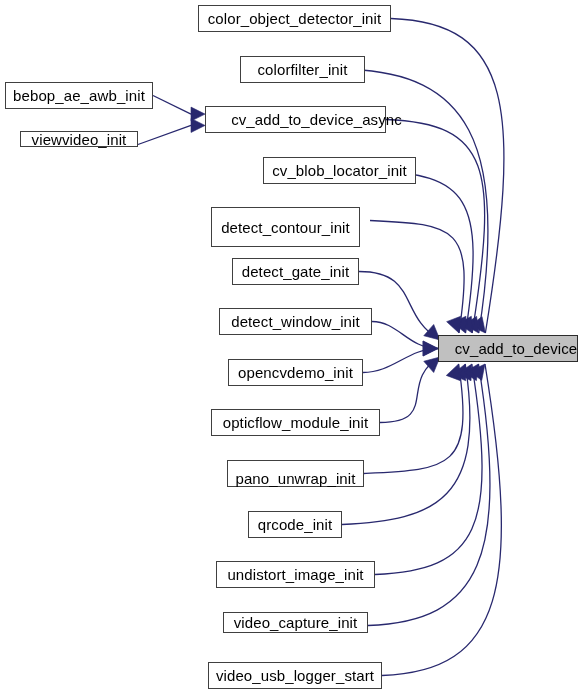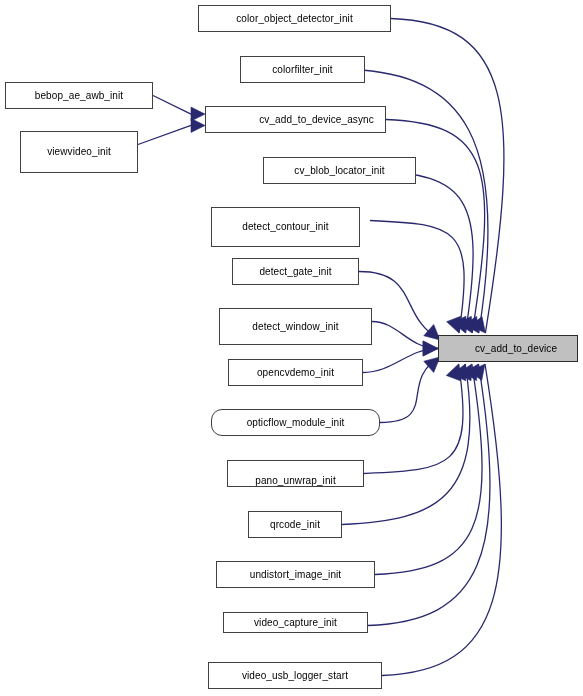--- a/index.html
+++ b/index.html
@@ -25,21 +25,21 @@
     width: 583px;
     height: 696px;
     pointer-events: none;
   }
   .node {
     position: absolute;
     box-sizing: border-box;
     border: 1px solid #404040;
     background: #ffffff;
     color: #000000;
-    font-size: 10px;
+    font-size: 15px;
     line-height: 1;
     display: flex;
     align-items: center;
     justify-content: center;
     white-space: nowrap;
     letter-spacing: 0.1px;
     z-index: 3;
   }
   .node.target {
     background: #c0c0c0;
@@ -85,48 +85,48 @@
       <polygon points="471.7846153846154,364 471.020649544687,380.7530998980912 457.9237559621854,373.440687266912" fill="#28286e" stroke="#28286e" stroke-width="0.6"></polygon>
       <path d="M368,625.5 C480.36538461538464,621.5 509.15384615384613,556.8846153846154 478.45384615384614,364" fill="none" stroke="#28286e" stroke-width="1.3"></path>
       <polygon points="478.45384615384614,364 476.4086948761026,380.6453403765481 463.91048308596146,372.351083203734" fill="#28286e" stroke="#28286e" stroke-width="0.6"></polygon>
       <path d="M382,675.5 C503.0192307692308,671.5 520.6923076923077,585.7307692307693 484.9923076923077,364" fill="none" stroke="#28286e" stroke-width="1.3"></path>
       <polygon points="484.9923076923077,364 481.72096274155706,380.44835256836376 469.8708186671663,371.25193558041775" fill="#28286e" stroke="#28286e" stroke-width="0.6"></polygon>
     </svg>
   <div id="node-layer">
       <div class="node" style="left: 5px; top: 82px; width: 148px; height: 27px;">
         <span class="node-label">bebop_ae_awb_init</span>
       </div>
-      <div class="node" style="left: 20px; top: 131px; width: 118px; height: 42px;">
+      <div class="node" style="left: 20px; top: 131px; width: 118px; height: 16px;">
         <span class="node-label">viewvideo_init</span>
       </div>
       <div class="node" style="left: 198px; top: 5px; width: 193px; height: 27px;">
         <span class="node-label">color_object_detector_init</span>
       </div>
       <div class="node" style="left: 240px; top: 56px; width: 125px; height: 27px;">
         <span class="node-label">colorfilter_init</span>
       </div>
       <div class="node" style="left: 205px; top: 106px; width: 181px; height: 27px; padding-left: 42px;">
         <span class="node-label">cv_add_to_device_async</span>
       </div>
       <div class="node" style="left: 219px; top: 157px; width: 153px; height: 27px; margin-left: 44px;">
         <span class="node-label">cv_blob_locator_init</span>
       </div>
       <div class="node" style="left: 211px; top: 207px; width: 149px; height: 40px;">
         <span class="node-label">detect_contour_init</span>
       </div>
       <div class="node" style="left: 232px; top: 258px; width: 127px; height: 27px;">
         <span class="node-label">detect_gate_init</span>
       </div>
-      <div class="node" style="left: 219px; top: 308px; width: 153px; height: 37px;">
+      <div class="node" style="left: 219px; top: 308px; width: 153px; height: 27px;">
         <span class="node-label">detect_window_init</span>
       </div>
       <div class="node" style="left: 228px; top: 359px; width: 135px; height: 27px;">
         <span class="node-label">opencvdemo_init</span>
       </div>
-      <div class="node" style="left: 211px; top: 409px; width: 169px; height: 27px; border-radius: 11px;">
+      <div class="node" style="left: 211px; top: 409px; width: 169px; height: 27px;">
         <span class="node-label">opticflow_module_init</span>
       </div>
       <div class="node" style="left: 227px; top: 460px; width: 137px; height: 27px; align-items: flex-end;">
         <span class="node-label">pano_unwrap_init</span>
       </div>
       <div class="node" style="left: 248px; top: 511px; width: 94px; height: 27px;">
         <span class="node-label">qrcode_init</span>
       </div>
       <div class="node" style="left: 216px; top: 561px; width: 159px; height: 27px;">
         <span class="node-label">undistort_image_init</span>

